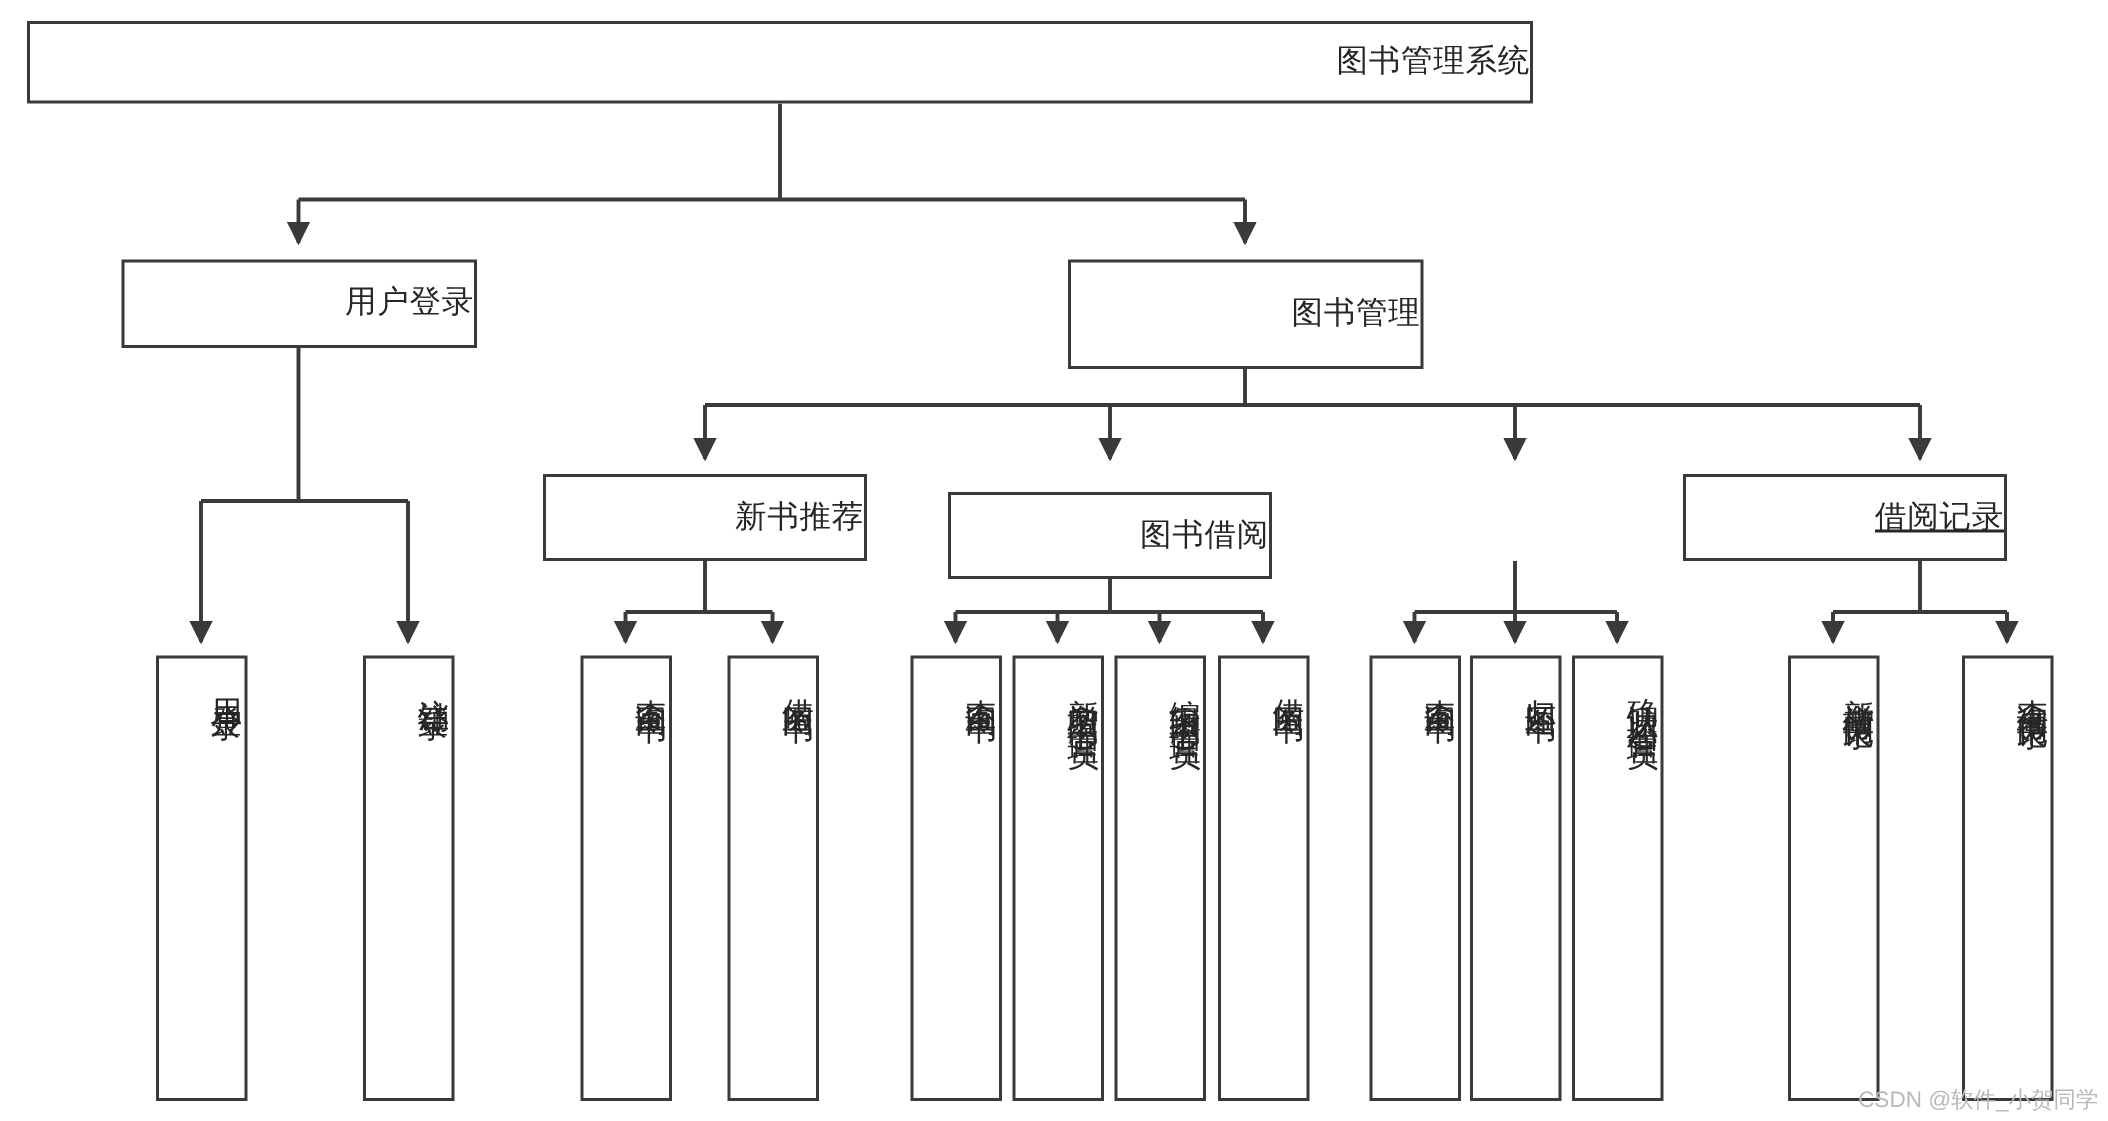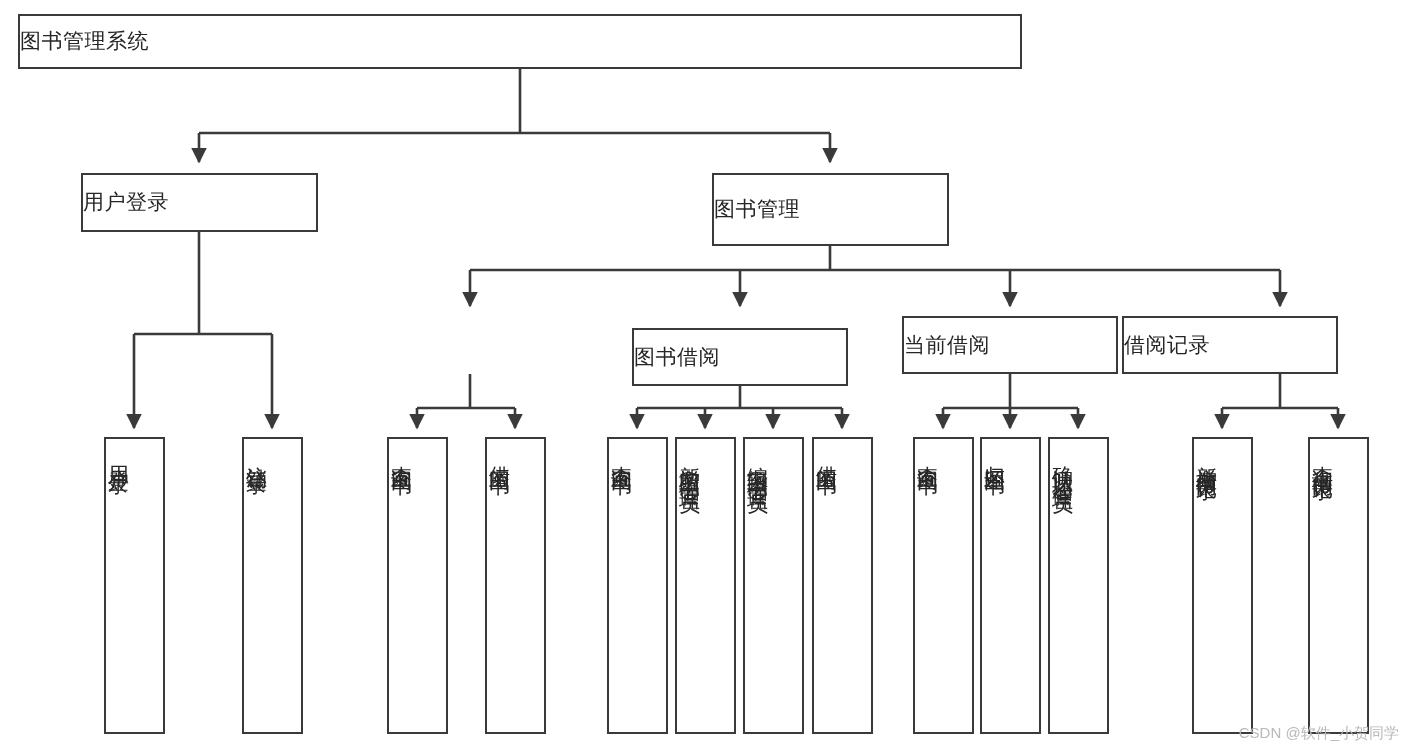--- a/index.html
+++ b/index.html
@@ -25,21 +25,21 @@
     height: 747px;
     pointer-events: none;
   }
   .node {
     position: absolute;
     box-sizing: border-box;
     border: 2.5px solid #3a3a3a;
     background: #ffffff;
     display: flex;
     align-items: center;
-    justify-content: flex-start;
+    justify-content: flex-end;
     color: #262626;
     z-index: 2;
   }
   .node-label {
     display: block;
     text-align: center;
     letter-spacing: 0.5px;
     line-height: 1.05;
   }
   
@@ -134,27 +134,27 @@
     <span class="node-label">图书管理系统</span>
   </div>
 
   <div class="node horiz" style="left:81px; top:173px; width:237px; height:59px;">
     <span class="node-label">用户登录</span>
   </div>
   <div class="node horiz" style="left:712px; top:173px; width:237px; height:73px;">
     <span class="node-label">图书管理</span>
   </div>
 
+  <div class="node horiz" style="left:362px; top:316px; width:216px; height:58px;">
+    <span class="node-label">新书推荐</span>
+  </div>
   <div class="node horiz" style="left:632px; top:328px; width:216px; height:58px;">
     <span class="node-label">图书借阅</span>
   </div>
-  <div class="node horiz" style="left:902px; top:316px; width:216px; height:58px;">
-    <span class="node-label">当前借阅</span>
-  </div>
-  <div class="node horiz" style="left:1122px; top:316px; width:216px; height:58px;">
+  <div class="node horiz" style="left:1122px; top:316px; width:216px; height:58px;text-decoration:underline;">
     <span class="node-label">借阅记录</span>
   </div>
 
   <div class="node vert" style="left:104px; top:437px; width:61px; height:297px;">
     <span class="node-label">用户登录</span>
   </div>
   <div class="node vert" style="left:242px; top:437px; width:61px; height:297px;">
     <span class="node-label">注销登录</span>
   </div>
 

